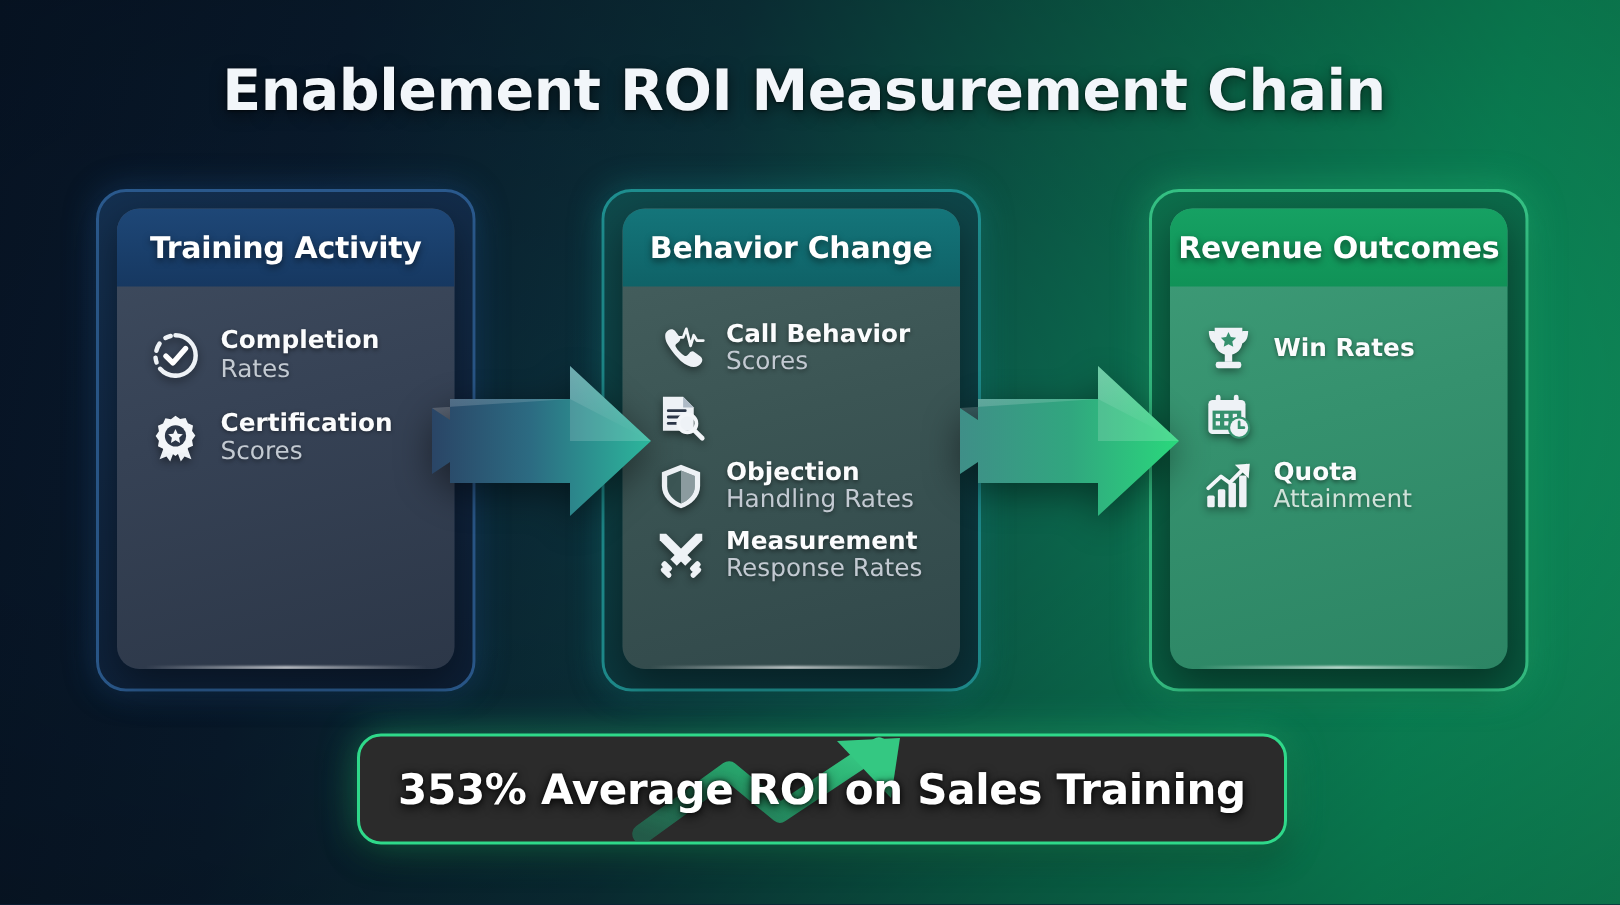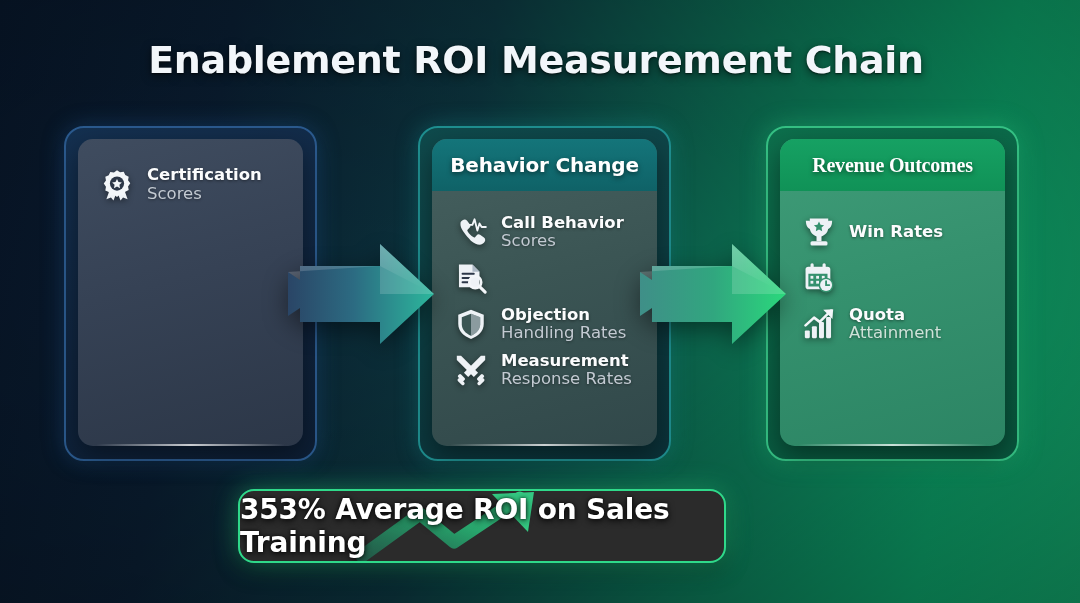--- a/index.html
+++ b/index.html
@@ -79,46 +79,46 @@
   #card1{ left:64px;
     background:linear-gradient(160deg,#143050 0%, #10253f 55%, #0d1e34 100%);
     border:2px solid #2b5a8e;
     box-shadow:0 0 22px rgba(40,100,170,0.35);
   }
   #card1 .card-inner{ background:linear-gradient(165deg,#3f4c5f 0%, #364255 45%, #2c3748 100%); }
   #card1 .card-head{ background:linear-gradient(180deg,#1d4madeup 0%, #173a63 100%); }
   #card1 .card-head{ background:linear-gradient(180deg,#1e4777 0%, #163861 100%); }
 
   
-  #card2{ left:418px;
+  #card2{ left:401px;
     background:linear-gradient(160deg,#0f4a4c 0%, #0d3d42 55%, #0b3138 100%);
     border:2px solid #1f8f90;
     box-shadow:0 0 22px rgba(30,160,160,0.35);
   }
   #card2 .card-inner{ background:linear-gradient(165deg,#46605f 0%, #3b5554 45%, #31484a 100%); }
   #card2 .card-head{ background:linear-gradient(180deg,#14757a 0%, #0f6267 100%); }
 
   
   #card3{ left:766px;
     background:linear-gradient(160deg,#0d6f4c 0%, #0a6044 55%, #08543c 100%);
     border:2px solid #35c184;
     box-shadow:0 0 24px rgba(45,200,130,0.38);
   }
   #card3 .card-inner{ background:linear-gradient(165deg,#3f9c78 0%, #35916e 45%, #2c8564 100%); }
-  #card3 .card-head{ background:linear-gradient(180deg,#16a163 0%, #109257 100%);font-family:Liberation Serif, serif; }
+  #card3 .card-head{ background:linear-gradient(180deg,#16a163 0%, #109257 100%); }
   #card3 .l2{ color:#cfe2d9; }
 
   
   .arrow{ position:absolute; z-index:5; top:238px; filter:drop-shadow(0 7px 12px rgba(0,0,0,0.45)); }
   #arrow1{ left:288px; }
   #arrow2{ left:640px; }
 
   
   .banner{
-    position:absolute; left:238px; top:489px; width:488px; height:74px;
+    position:absolute; left:238px; top:489px; width:620px; height:74px;
     border-radius:16px;
     background:#2b2b2b;
     border:2.5px solid #2fd98a;
     box-shadow:0 0 26px rgba(40,215,135,0.45), 0 8px 22px rgba(0,0,0,0.45);
     overflow:hidden;
     display:flex; align-items:center; justify-content:center;
     z-index:7;
   }
   .banner .bg-arrow{ position:absolute; left:50%; top:50%; transform:translate(-50%,-50%); opacity:0.95; }
   .banner .btext{
@@ -130,22 +130,39 @@
 </style>
 </head>
 <body>
 
 <div id="stage">
 
   <div class="title">Enablement ROI Measurement Chain</div>
 
   <div class="card-outer" id="card1">
     <div class="card-inner">
+      <div class="card-head">Training Activity</div>
       <div class="card-body">
 
+        <div class="row">
+          <svg class="ico" viewBox="0 0 48 48">
+            <g fill="none" stroke="#eef2f6" stroke-width="4.2" stroke-linecap="round">
+              <path d="M24 5 A19 19 0 0 1 43 24 A19 19 0 0 1 24 43"></path>
+              <path d="M24 43 A19 19 0 0 1 9.5 36.5"></path>
+              <path d="M6.2 30.5 A19 19 0 0 1 5.2 26"></path>
+              <path d="M6.0 19.5 A19 19 0 0 1 9.0 12.8"></path>
+              <path d="M14.5 7.5 A19 19 0 0 1 19.5 5.6"></path>
+            </g>
+            <path d="M15 24.5 L21.5 31 L33.5 17.5" fill="none" stroke="#ffffff" stroke-width="5" stroke-linecap="round" stroke-linejoin="round"></path>
+          </svg>
+          <div class="lbl">
+            <div class="l1">Completion</div>
+            <div class="l2">Rates</div>
+          </div>
+        </div>
 
         <div class="row">
           <svg class="ico" viewBox="0 0 48 48">
             <path d="M14 30 L9 44 L15.5 41.5 L19 46 L24 33 Z" fill="#eef2f6"></path>
             <path d="M34 30 L39 44 L32.5 41.5 L29 46 L24 33 Z" fill="#eef2f6"></path>
             <path d="M24 3 l4.3 3.1 5.2-.9 2.2 4.8 4.8 2.2-.9 5.2 3.1 4.3-3.1 4.3.9 5.2-4.8 2.2-2.2 4.8-5.2-.9L24 41l-4.3-3.1-5.2.9-2.2-4.8-4.8-2.2.9-5.2L5.3 22l3.1-4.3-.9-5.2 4.8-2.2 2.2-4.8 5.2.9z" fill="#f3f6f9"></path>
             <circle cx="24" cy="22" r="10" fill="#2c3748"></circle>
             <path d="M24 15.5 l2.1 4.4 4.8.6-3.5 3.3.9 4.8-4.3-2.4-4.3 2.4.9-4.8-3.5-3.3 4.8-.6z" fill="#f3f6f9"></path>
           </svg>
           <div class="lbl">

